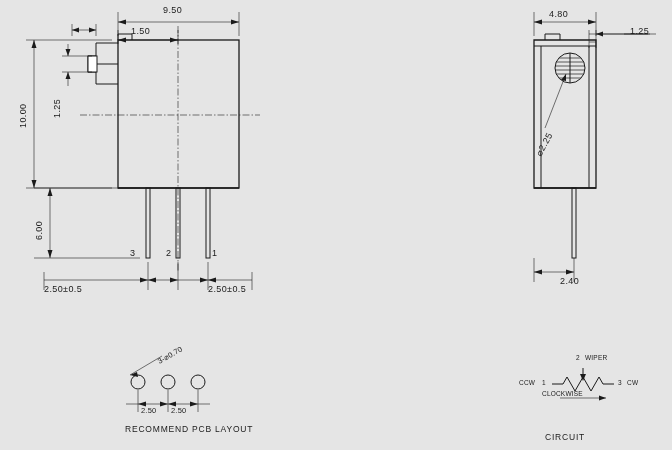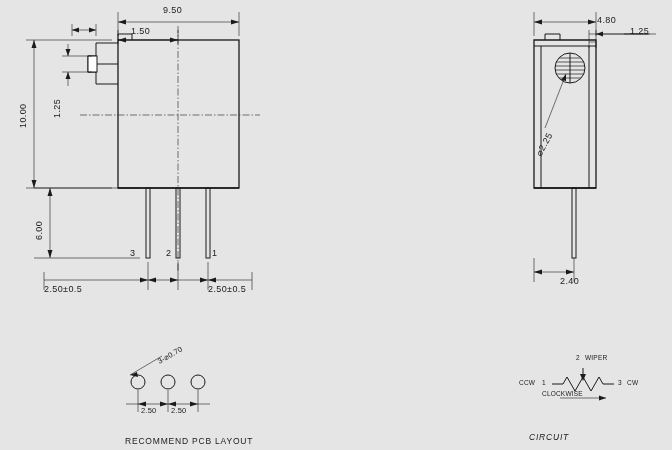--- a/index.html
+++ b/index.html
@@ -215,32 +215,32 @@
   <div class="lbl vert" style="left:52px; top:118px;">1.25</div>
   <div class="lbl vert" style="left:34px; top:240px;">6.00</div>
 
   <div class="lbl" style="left:130px; top:248px;">3</div>
   <div class="lbl" style="left:166px; top:248px;">2</div>
   <div class="lbl" style="left:212px; top:248px;">1</div>
 
   <div class="lbl" style="left:44px; top:284px;">2.50±0.5</div>
   <div class="lbl" style="left:208px; top:284px;">2.50±0.5</div>
 
-  <div class="lbl" style="left:549px; top:15px;margin-left:48px;">4.80</div>
+  <div class="lbl" style="left:549px; top:9px;">4.80</div>
   <div class="lbl" style="left:630px; top:26px;">1.25</div>
   <div class="lbl vert" style="left:534px; top:153px; transform: rotate(-62deg);">⌀2.25</div>
   <div class="lbl" style="left:560px; top:276px;">2.40</div>
 
   <div class="lbl small" style="left:156px; top:358px; transform-origin:left top; transform: rotate(-30deg);">3-⌀0.70</div>
   <div class="lbl small" style="left:141px; top:406px;">2.50</div>
   <div class="lbl small" style="left:171px; top:406px;">2.50</div>
-  <div class="lbl cap" style="left:113px; top:436px;padding-left:12px;">RECOMMEND PCB LAYOUT</div>
+  <div class="lbl cap" style="left:113px; top:424px;padding-left:12px;">RECOMMEND PCB LAYOUT</div>
 
   <div class="lbl tiny" style="left:576px; top:354px;">2</div>
   <div class="lbl tiny" style="left:585px; top:354px;">WIPER</div>
   <div class="lbl tiny" style="left:519px; top:379px;">CCW</div>
   <div class="lbl tiny" style="left:542px; top:379px;">1</div>
   <div class="lbl tiny" style="left:618px; top:379px;">3</div>
   <div class="lbl tiny" style="left:627px; top:379px;">CW</div>
   <div class="lbl tiny" style="left:542px; top:390px;">CLOCKWISE</div>
-  <div class="lbl cap" style="left:529px; top:432px;font-style:italic;">CIRCUIT</div>
+  <div class="lbl cap" style="left:545px; top:432px;">CIRCUIT</div>
 
 </div>
 
 </body></html>

